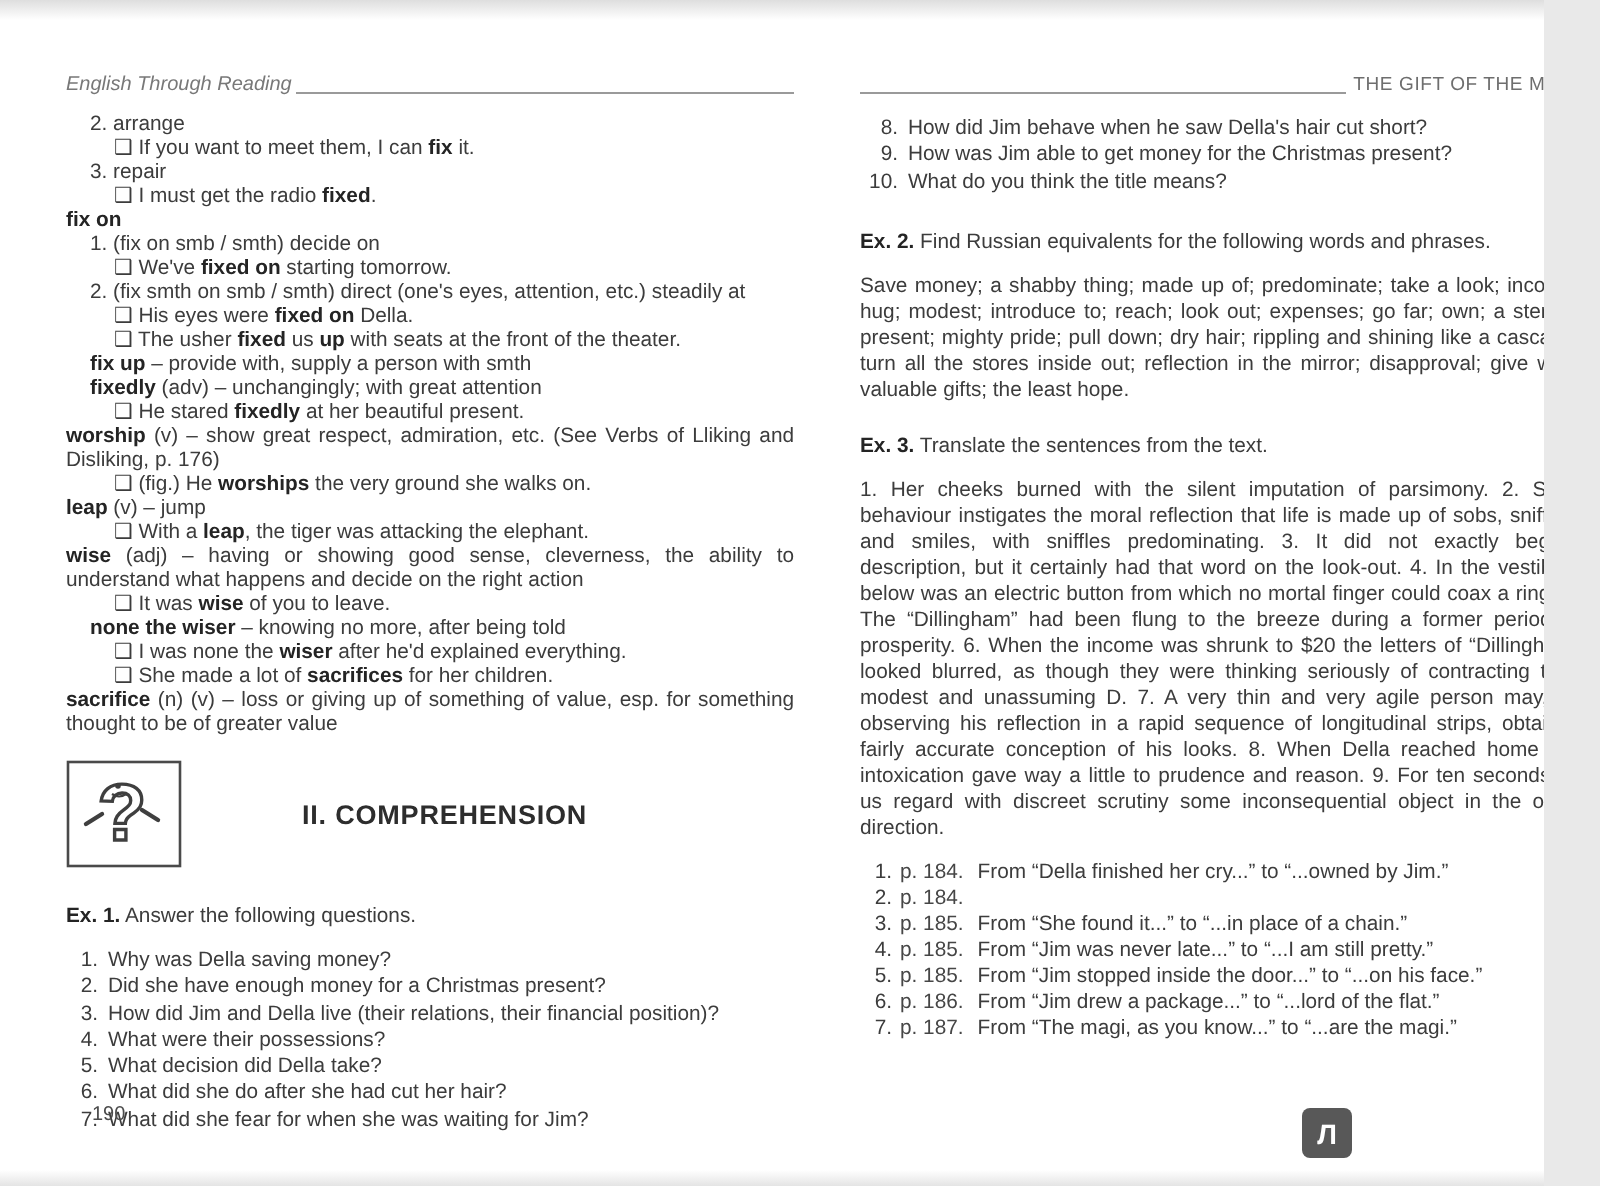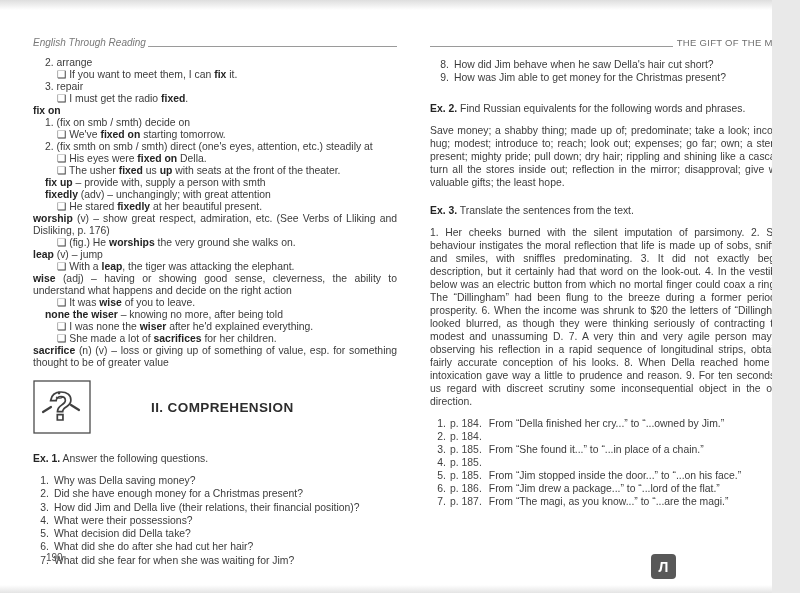--- a/index.html
+++ b/index.html
@@ -157,20 +157,24 @@
 
     <div class="qlist">
         <div class="qrow">
           <span class="qnum qnum-r">8.</span>
           <span class="qtext">How did Jim behave when he saw Della's hair cut short?</span>
         </div>
         <div class="qrow">
           <span class="qnum qnum-r">9.</span>
           <span class="qtext">How was Jim able to get money for the Christmas present?</span>
         </div>
+        <div class="qrow">
+          <span class="qnum qnum-r">10.</span>
+          <span class="qtext">What do you think the title means?</span>
+        </div>
       </div>
 
     <div class="exhead exhead-2">
       <span class="exlabel">Ex. 2.</span>
       <span>Find Russian equivalents for the following words and phrases.</span>
     </div>
     <div class="para">Save money; a shabby thing; made up of; predominate; take a look; income; hug; modest; introduce to; reach; look out; expenses; go far; own; a sterling present; mighty pride; pull down; dry hair; rippling and shining like a cascade; turn all the stores inside out; reflection in the mirror; disapproval; give way; valuable gifts; the least hope.</div>
 
     <div class="exhead exhead-3">
       <span class="exlabel">Ex. 3.</span>
@@ -189,20 +193,21 @@
           <span class="ex4-page">p. 184.</span>
         </div>
         <div class="ex4-row">
           <span class="ex4-num">3.</span>
           <span class="ex4-page">p. 185.</span>
           <span>From “She found it...” to “...in place of a chain.”</span>
         </div>
         <div class="ex4-row">
           <span class="ex4-num">4.</span>
           <span class="ex4-page">p. 185.</span>
+          <span>From “Jim was never late...” to “...I am still pretty.”</span>
         </div>
         <div class="ex4-row">
           <span class="ex4-num">5.</span>
           <span class="ex4-page">p. 185.</span>
           <span>From “Jim stopped inside the door...” to “...on his face.”</span>
         </div>
         <div class="ex4-row">
           <span class="ex4-num">6.</span>
           <span class="ex4-page">p. 186.</span>
           <span>From “Jim drew a package...” to “...lord of the flat.”</span>

